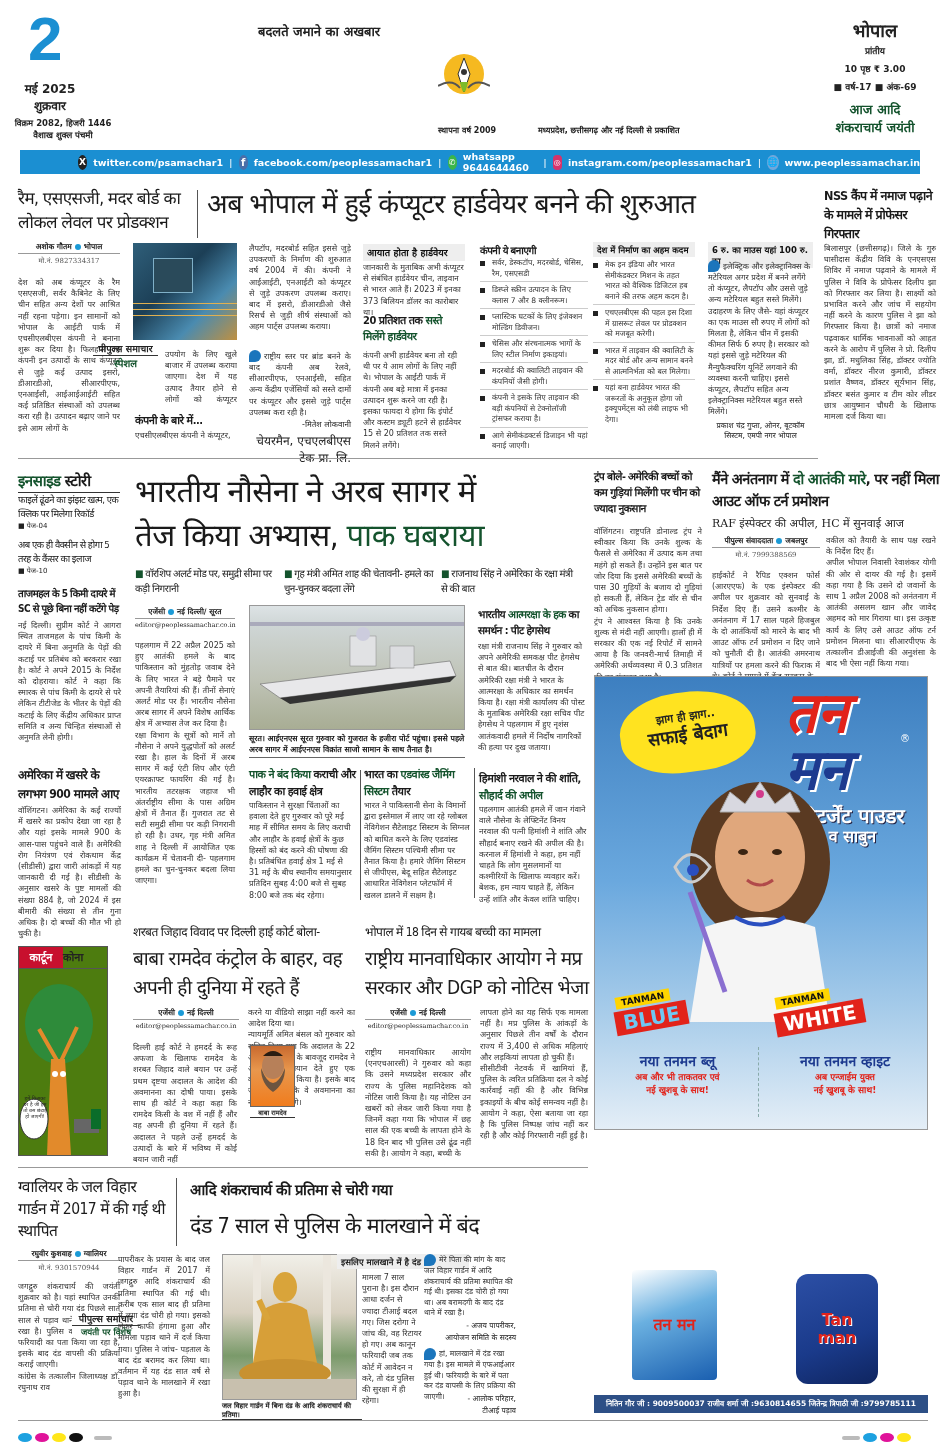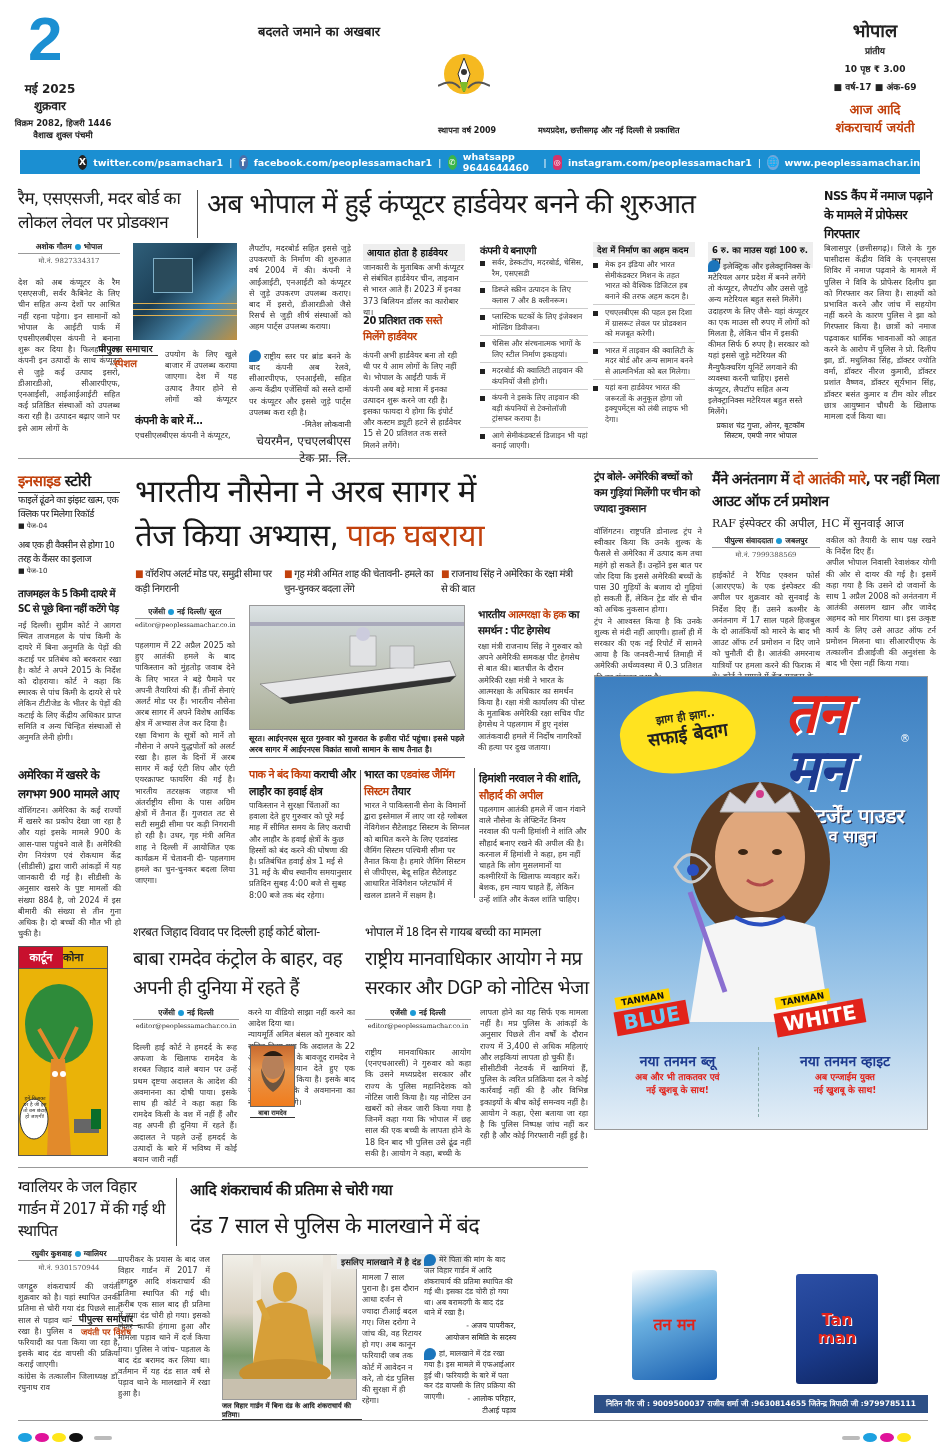--- a/index.html
+++ b/index.html
@@ -1,20 +1,20 @@
 <!DOCTYPE html>
 <html><head>
 <meta charset="utf-8">
 <style>
 *{box-sizing:border-box;margin:0;padding:0}
 body{width:945px;height:1445px;background:#fff;font-family:"DejaVu Sans",sans-serif;color:#222;position:relative;overflow:hidden}
 .abs{position:absolute}
 .t{font-size:8px;line-height:11.2px;text-align:justify;color:#333}
 .hl{font-family:"DejaVu Sans Condensed","DejaVu Sans",sans-serif;font-weight:bold;color:#1a1a1a;letter-spacing:-0.5px}
-.red{color:#c2410c}
+.red{color:#14532d}
 .by{font-size:7.5px;text-align:center;border-bottom:1px solid #999;padding-bottom:2px;margin-bottom:2px;font-weight:bold}
 .dot{display:inline-block;width:6px;height:6px;border-radius:50%;background:#1b9ad6;margin:0 3px;vertical-align:middle}
 .mob{font-size:7px;text-align:center;color:#555;font-family:"DejaVu Serif",serif}
 .sub{font-size:9.5px;font-weight:bold;color:#111;background:#eee;padding:2px 4px;margin-bottom:3px}
 .bul{font-size:7.6px;line-height:10.5px;color:#333;padding-left:12px;position:relative;border-bottom:1px solid #ccc;padding-bottom:2px;margin-bottom:3px}
 .bul:before{content:"";position:absolute;left:0;top:3px;width:5px;height:5px;background:#222}
 .hr{position:absolute;height:1px;background:#999}
 .q{display:inline-block;width:12px;height:12px;border-radius:50% 50% 50% 0;background:#1b75bc;margin-right:3px;vertical-align:middle}
 .cmyk span{display:inline-block;width:14px;height:9px;border-radius:50%;margin-right:3px}
 </style>
@@ -136,21 +136,21 @@
 <div class="hr" style="left:18px;top:458px;width:800px"></div>
 
 <div class="abs hl" style="left:18px;top:470px;font-size:15px;border-bottom:1px solid #333;width:102px;padding-bottom:2px">
   <span class="red">इनसाइड</span> <span>स्टोरी</span>
 </div>
 <div class="abs" style="left:18px;top:493px;width:105px">
   <div class="hl" style="font-size:9.5px;line-height:14px;font-weight:normal">फाइलें ढूंढने का झंझट खत्म, एक क्लिक पर मिलेगा रिकॉर्ड</div>
   <div style="font-size:7px">■ पेज-04</div>
 </div>
 <div class="abs" style="left:18px;top:538px;width:105px">
-  <div class="hl" style="font-size:9.5px;line-height:14px;font-weight:normal">अब एक ही वैक्सीन से होगा 10 तरह के कैंसर का इलाज</div>
+  <div class="hl" style="font-size:9.5px;line-height:14px;font-weight:normal">अब एक ही वैक्सीन से होगा 5 तरह के कैंसर का इलाज</div>
   <div style="font-size:7px">■ पेज-10</div>
 </div>
 <div class="abs hl" style="left:18px;top:586px;width:105px;font-size:10px;line-height:15px">ताजमहल के 5 किमी दायरे में SC से पूछे बिना नहीं कटेंगे पेड़</div>
 <div class="abs t" style="left:18px;top:620px;width:103px">नई दिल्ली। सुप्रीम कोर्ट ने आगरा स्थित ताजमहल के पांच किमी के दायरे में बिना अनुमति के पेड़ों की कटाई पर प्रतिबंध को बरकरार रखा है। कोर्ट ने अपने 2015 के निर्देश को दोहराया। कोर्ट ने कहा कि स्मारक से पांच किमी के दायरे से परे लेकिन टीटीजेड के भीतर के पेड़ों की कटाई के लिए केंद्रीय अधिकार प्राप्त समिति व अन्य चिन्हित संस्थाओं से अनुमति लेनी होगी।</div>
 <div class="abs hl" style="left:18px;top:766px;width:105px;font-size:12px;line-height:19px">अमेरिका में खसरे के लगभग 900 मामले आए</div>
 <div class="abs t" style="left:18px;top:805px;width:103px">वॉशिंगटन। अमेरिका के कई राज्यों में खसरे का प्रकोप देखा जा रहा है और यहां इसके मामले 900 के आस-पास पहुंचने वाले हैं। अमेरिकी रोग नियंत्रण एवं रोकथाम केंद्र (सीडीसी) द्वारा जारी आंकड़ों में यह जानकारी दी गई है। सीडीसी के अनुसार खसरे के पुष्ट मामलों की संख्या 884 है, जो 2024 में इस बीमारी की संख्या से तीन गुना अधिक है। दो बच्चों की मौत भी हो चुकी है।</div>
 
 <div class="abs hl" style="left:135px;top:470px;font-size:31px;line-height:42px;white-space:nowrap;font-weight:normal">भारतीय नौसेना ने अरब सागर में</div>
 <div class="abs hl" style="left:135px;top:514px;font-size:31px;line-height:42px;white-space:nowrap;font-weight:normal">
   <span>तेज किया अभ्यास,</span> <span class="red">पाक घबराया</span>
@@ -262,26 +262,26 @@
   </div>
   <div class="abs" style="left:166px;top:374px;width:168px;text-align:center">
     <div style="font-size:14px;font-weight:bold;color:#1d3a8f">नया तनमन व्हाइट</div>
     <div style="font-size:9px;font-weight:bold;color:#e2231a">अब एन्जाईम युक्त</div>
     <div style="font-size:9px;font-weight:bold;color:#e2231a">नई खुशबू के साथ!</div>
   </div>
 </div>
 <div class="abs" style="left:632px;top:1270px;width:85px;height:110px;background:linear-gradient(160deg,#fff 0%,#6ab0e0 40%,#1a5fb0 100%);border-radius:4px;display:flex;align-items:center;justify-content:center">
   <span style="font-size:16px;font-weight:bold;color:#e2231a;text-align:center;line-height:18px;width:50px">तन मन</span>
 </div>
-<div class="abs" style="left:796px;top:1274px;width:82px;height:110px;background:linear-gradient(160deg,#2c4fa5 0%,#1a3a8a 60%,#0f2560 100%);border-radius:3px;display:flex;align-items:center;justify-content:center">
+<div class="abs" style="left:796px;top:1274px;width:82px;height:110px;background:linear-gradient(160deg,#2c4fa5 0%,#1a3a8a 60%,#0f2560 100%);border-radius:12px;display:flex;align-items:center;justify-content:center">
   <span style="font-size:16px;font-weight:bold;color:#e2231a;text-align:center;line-height:18px;width:50px;text-shadow:1px 1px 0 #fff">Tan man</span>
 </div>
 <div class="abs" style="left:594px;top:1395px;width:334px;height:18px;background:#2d4f86;color:#fff;font-size:7.5px;font-weight:bold;line-height:18px;text-align:center">नितिन गौर जी : 9009500037 राजीव शर्मा जी :9630814655 जितेन्द्र त्रिपाठी जी :9799785111</div>
 
-<div class="abs" style="left:18px;top:946px;width:90px;height:210px;border:1px solid #555;background:#eab308;overflow:hidden">
+<div class="abs" style="left:18px;top:946px;width:90px;height:210px;border:1px solid #555;background:#4d7c0f;overflow:hidden">
   <div style="display:flex;height:22px;border-bottom:1px solid #555">
     <div style="background:#c8102e;color:#fff;font-weight:bold;font-size:11px;width:50%;text-align:center;line-height:22px">कार्टून</div>
     <div style="font-weight:bold;font-size:11px;width:50%;line-height:22px">कोना</div>
   </div>
   <svg width="88" height="186" viewBox="0 0 88 186">
     <ellipse cx="40" cy="55" rx="34" ry="40" fill="#2e8b3a"></ellipse>
     <path d="M32 90 L28 186 L52 186 L46 90 Z" fill="#e28a2b"></path>
     <path d="M40 95 L20 60 M42 92 L58 58" stroke="#e28a2b" stroke-width="4"></path>
     <circle cx="36" cy="105" r="3" fill="#fff"></circle>
       <circle cx="44" cy="105" r="3" fill="#fff"></circle>

